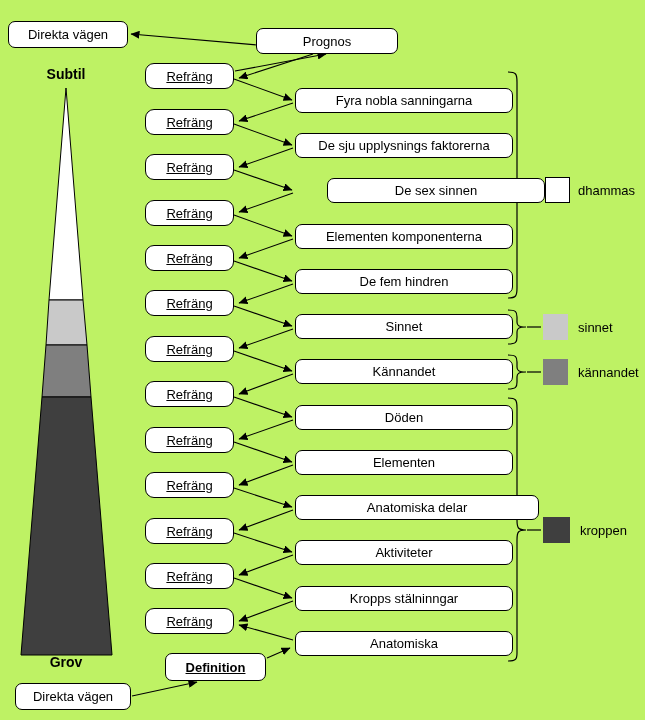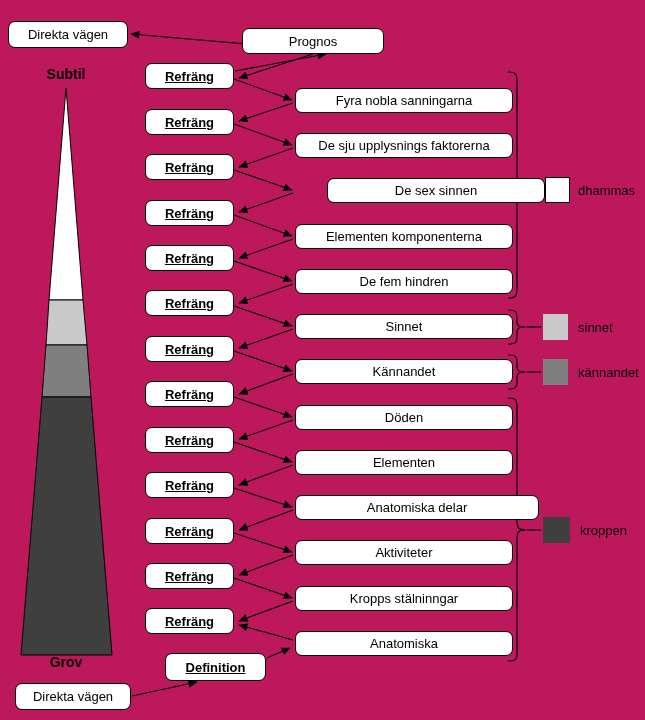--- a/index.html
+++ b/index.html
@@ -1,26 +1,26 @@
 <!DOCTYPE html>
 <html><head>
 <meta charset="utf-8">
 <style>
   html,body{margin:0;padding:0;background:#fff;}
   #canvas{
-    position:relative;width:645px;height:720px;background:#be185d;overflow:hidden;
+    position:relative;width:645px;height:720px;background:#bef264;overflow:hidden;
     font-family:"Liberation Sans", sans-serif;color:#000;
   }
   .node{
     position:absolute;box-sizing:border-box;
     border:1.4px solid #000;border-radius:7px;background:#fff;
     display:flex;align-items:center;justify-content:center;
     font-size:13px;line-height:1;white-space:nowrap;
   }
-  .refrain{font-weight:bold;text-decoration:underline;}
+  .refrain{font-weight:normal;text-decoration:underline;border-radius:9px;}
   .definition{font-weight:bold;text-decoration:underline;}
   .freelabel{
     position:absolute;font-size:14px;font-weight:bold;
     display:flex;align-items:center;justify-content:center;white-space:nowrap;
   }
   .legend-swatch{position:absolute;box-sizing:border-box;}
   .legend-swatch.bordered{border:1.4px solid #000;}
   .legend-label{
     position:absolute;font-size:13px;white-space:nowrap;
     display:flex;align-items:center;
@@ -92,21 +92,21 @@
       <path d="M508 355 C516 355 517 357 517 362 L517 367 C517 370 518 372 526 372 C518 372 517 374 517 377 L517 382 C517 387 516 389 508 389"></path>
       <path d="M508 398 C516 398 517 400 517 408 L517 520 C517 528 518 530 526 530 C518 530 517 532 517 540 L517 653 C517 659 516 661 508 661"></path>
       <line x1="527" y1="190" x2="543" y2="190"></line>
       <line x1="527" y1="327" x2="541" y2="327"></line>
       <line x1="527" y1="372" x2="541" y2="372"></line>
       <line x1="527" y1="530" x2="541" y2="530"></line>
     </g>
   </svg>
 
   <div class="node" style="left:8px;top:21px;width:120px;height:27px;">Direkta vägen</div>
-  <div class="node" style="left:242px;top:28px;width:142px;height:26px;">Prognos</div>
+  <div class="node" style="left:256px;top:28px;width:142px;height:26px;">Prognos</div>
 
   <div class="freelabel" style="left:26px;top:66px;width:80px;">Subtil</div>
   <div class="freelabel" style="left:26px;top:654px;width:80px;">Grov</div>
 
   <div class="node refrain" style="left:145px;top:63px;width:89px;height:26px;">Refräng</div>
   <div class="node refrain" style="left:145px;top:109px;width:89px;height:26px;">Refräng</div>
   <div class="node refrain" style="left:145px;top:154px;width:89px;height:26px;">Refräng</div>
   <div class="node refrain" style="left:145px;top:200px;width:89px;height:26px;">Refräng</div>
   <div class="node refrain" style="left:145px;top:245px;width:89px;height:26px;">Refräng</div>
   <div class="node refrain" style="left:145px;top:290px;width:89px;height:26px;">Refräng</div>

